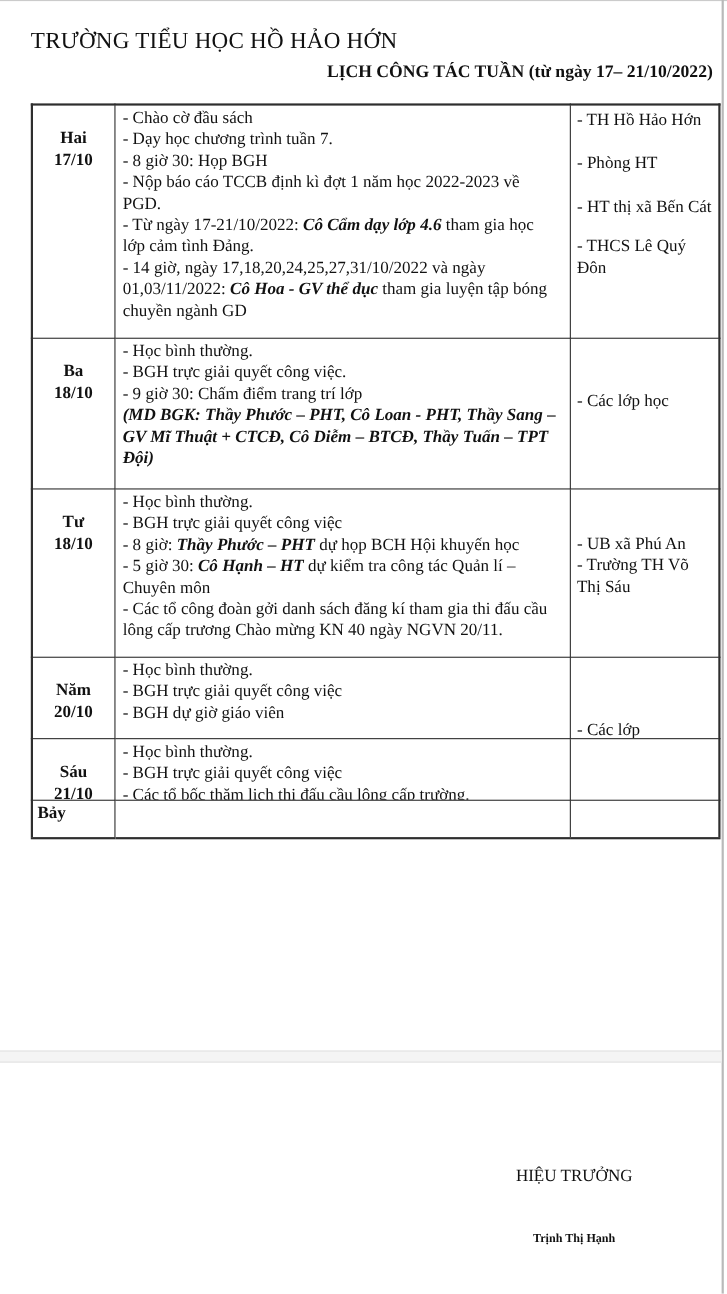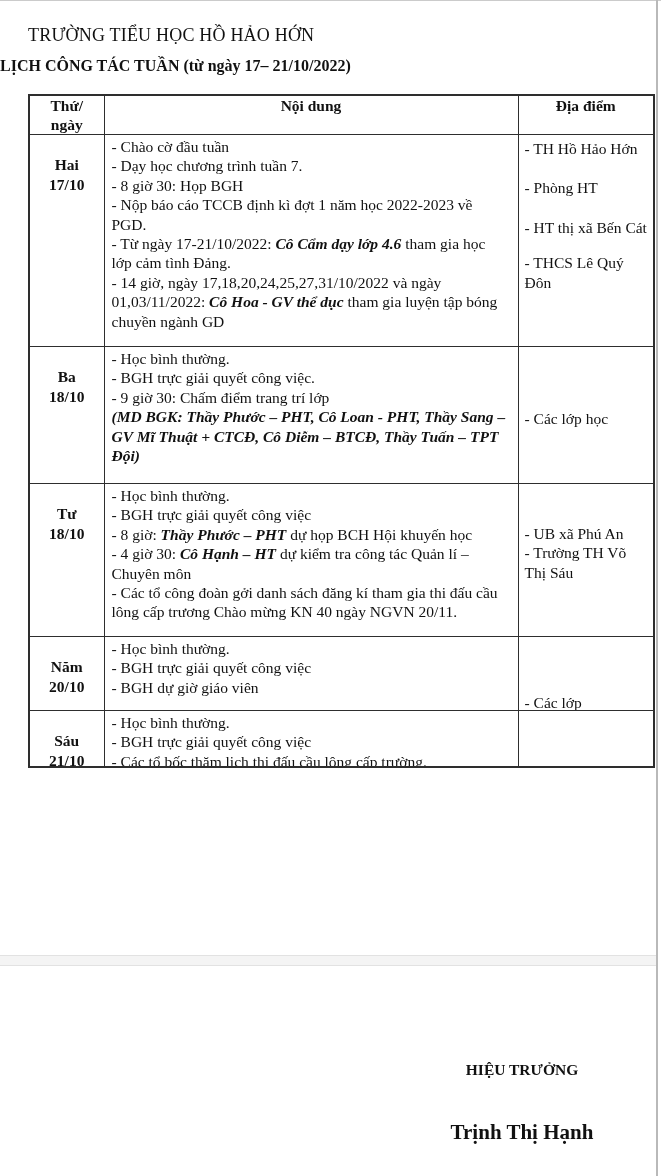--- a/index.html
+++ b/index.html
@@ -8,22 +8,22 @@
     width: 661px; height: 1176px;
     background: #ffffff;
     font-family: "Liberation Serif", "DejaVu Serif", serif;
     color: #111111;
     position: relative;
     overflow: hidden;
   }
   .top-edge { position: absolute; top: 0; left: 0; width: 661px; height: 1px; background: #cbcbcb; }
   .right-edge { position: absolute; top: 0; left: 656px; width: 2px; height: 1176px; background: #b9b9b9; }
 
-  .org { position: absolute; left: 28px; top: 25px; font-size: 18px; letter-spacing: 0.2px; }
-  .doc-title { position: absolute; left: 0; top: 57px; width: 648px; text-align: left; font-weight: bold; font-size: 16px; }
+  .org { position: absolute; left: 28px; top: 25px; font-size: 21px; letter-spacing: 0.2px; }
+  .doc-title { position: absolute; left: 0; top: 57px; width: 648px; text-align: right; font-weight: bold; font-size: 16px; }
 
   table.sched {
     position: absolute; left: 28px; top: 94px; width: 625px;
     border-collapse: collapse; table-layout: fixed;
     border: 2px solid #2e2e2e;
   }
   table.sched td { border: 1px solid #2e2e2e; padding: 0; vertical-align: top; }
   table.sched tr.lastrow td { border-bottom: 2px solid #2e2e2e; }
   .box { overflow: hidden; font-size: 15.5px; line-height: 19.4px; }
 
@@ -40,65 +40,51 @@
   .loc-box p { margin: 0; }
 
   .h-r0 { height: 211px; } .h-r1 { height: 136px; } .h-r2 { height: 152px; }
   .h-r3 { height: 73px; }  .h-r4 { height: 55px; }  .h-r5 { height: 33px; }
 
   .page-separator {
     position: absolute; left: 0; top: 955px; width: 656px; height: 11px;
     background: #f4f4f4; border-top: 1px solid #e2e2e2; border-bottom: 1px solid #e2e2e2;
   }
 
-  .sig-title { position: absolute; left: 427px; top: 1061px; width: 190px; text-align: center; font-weight: bold; font-size: 15.5px; }
-  .sig-name  { position: absolute; left: 427px; top: 1120px; width: 190px; text-align: center; font-weight: bold; font-size: 21px; }
+  .sig-title { position: absolute; left: 427px; top: 1061px; width: 190px; text-align: center; font-weight: normal; font-size: 15.5px; }
+  .sig-name  { position: absolute; left: 427px; top: 1120px; width: 190px; text-align: center; font-weight: bold; font-size: 11px; }
 </style>
 </head>
 <body>
 
 <div class="top-edge"></div>
 <div class="right-edge"></div>
 
 <div class="org">TRƯỜNG TIỂU HỌC HỒ HẢO HỚN</div>
 <div class="doc-title">LỊCH CÔNG TÁC TUẦN  (từ ngày 17– 21/10/2022)</div>
 
 <table class="sched">
   <colgroup>
     <col style="width:75px">
       <col style="width:414px">
       <col style="width:136px">
   </colgroup>
 
   <tbody>
-      <tr>
-    <td>
-          <div class="box hdr">
-      <div>Thứ/</div>
-      <div>ngày</div>
-    </div>
-        </td>
-    <td>
-          <div class="box hdr">Nội dung</div>
-        </td>
-    <td>
-          <div class="box hdr">Địa điểm</div>
-        </td>
-  </tr>
 
   <tr>
     <td>
           <div class="box day-box h-r0">
       <div>Hai</div>
       <div>17/10</div>
     </div>
         </td>
     <td>
           <div class="box content-box h-r0">
-      <p><span>- Chào cờ đầu tuần</span></p>
+      <p><span>- Chào cờ đầu sách</span></p>
       <p><span>- Dạy học chương trình tuần 7.</span></p>
       <p><span>- 8 giờ 30: Họp BGH</span></p>
       <p><span>- Nộp báo cáo TCCB định kì đợt 1 năm học 2022-2023 về PGD.</span></p>
       <p><span>- Từ ngày 17-21/10/2022: </span><span class="bi">Cô Cẩm dạy lớp 4.6</span><span> tham gia học lớp cảm tình Đảng.</span></p>
       <p><span>- 14 giờ, ngày 17,18,20,24,25,27,31/10/2022 và ngày 01,03/11/2022: </span><span class="bi">Cô Hoa - GV thể dục</span><span> tham gia luyện tập bóng chuyền ngành GD</span></p>
     </div>
         </td>
     <td>
           <div class="box loc-box h-r0">
       <p>- TH Hồ Hảo Hớn</p>
@@ -119,38 +105,38 @@
     <td>
           <div class="box content-box h-r1">
       <p><span>- Học bình thường.</span></p>
       <p><span>- BGH trực giải quyết công việc.</span></p>
       <p><span>- 9 giờ 30: Chấm điểm trang trí lớp</span></p>
       <p><span class="bi">(MD BGK: Thầy Phước – PHT, Cô Loan - PHT, Thầy Sang – GV Mĩ Thuật + CTCĐ, Cô Diễm – BTCĐ, Thầy Tuấn – TPT Đội)</span></p>
     </div>
         </td>
     <td>
           <div class="box loc-box h-r1">
-      <p style="margin-top:58px">- Các lớp học</p>
+      <p style="margin-top:43px">- Các lớp học</p>
     </div>
         </td>
   </tr>
 
   <tr>
     <td>
           <div class="box day-box h-r2">
       <div>Tư</div>
       <div>18/10</div>
     </div>
         </td>
     <td>
           <div class="box content-box h-r2">
       <p><span>- Học bình thường.</span></p>
       <p><span>- BGH trực giải quyết công việc</span></p>
       <p><span>- 8 giờ: </span><span class="bi">Thầy Phước – PHT</span><span> dự họp BCH Hội khuyến học</span></p>
-      <p><span>- 4 giờ 30: </span><span class="bi">Cô Hạnh – HT</span><span> dự kiểm tra công tác Quản lí – Chuyên môn</span></p>
+      <p><span>- 5 giờ 30: </span><span class="bi">Cô Hạnh – HT</span><span> dự kiểm tra công tác Quản lí – Chuyên môn</span></p>
       <p><span>- Các tổ công đoàn gởi danh sách đăng kí tham gia thi đấu cầu lông cấp trương Chào mừng KN 40 ngày NGVN 20/11.</span></p>
     </div>
         </td>
     <td>
           <div class="box loc-box h-r2">
       <p style="margin-top:36px">- UB xã Phú An</p>
       <p>- Trường TH Võ Thị Sáu</p>
     </div>
         </td>
   </tr>
@@ -188,19 +174,32 @@
       <p><span>- Học bình thường.</span></p>
       <p><span>- BGH trực giải quyết công việc</span></p>
       <p><span>- Các tổ bốc thăm lịch thi đấu cầu lông cấp trường.</span></p>
     </div>
         </td>
     <td>
           <div class="box loc-box h-r4"></div>
         </td>
   </tr>
 
+  <tr class="lastrow">
+    <td>
+          <div class="box day-box topleft h-r5">
+      <div>Bảy</div>
+    </div>
+        </td>
+    <td>
+          <div class="box content-box h-r5"></div>
+        </td>
+    <td>
+          <div class="box loc-box h-r5"></div>
+        </td>
+  </tr>
 </tbody>
   </table>
 
 <div class="page-separator"></div>
 
 <div class="sig-title">HIỆU TRƯỞNG</div>
 <div class="sig-name">Trịnh Thị Hạnh</div>
 
 </body></html>

